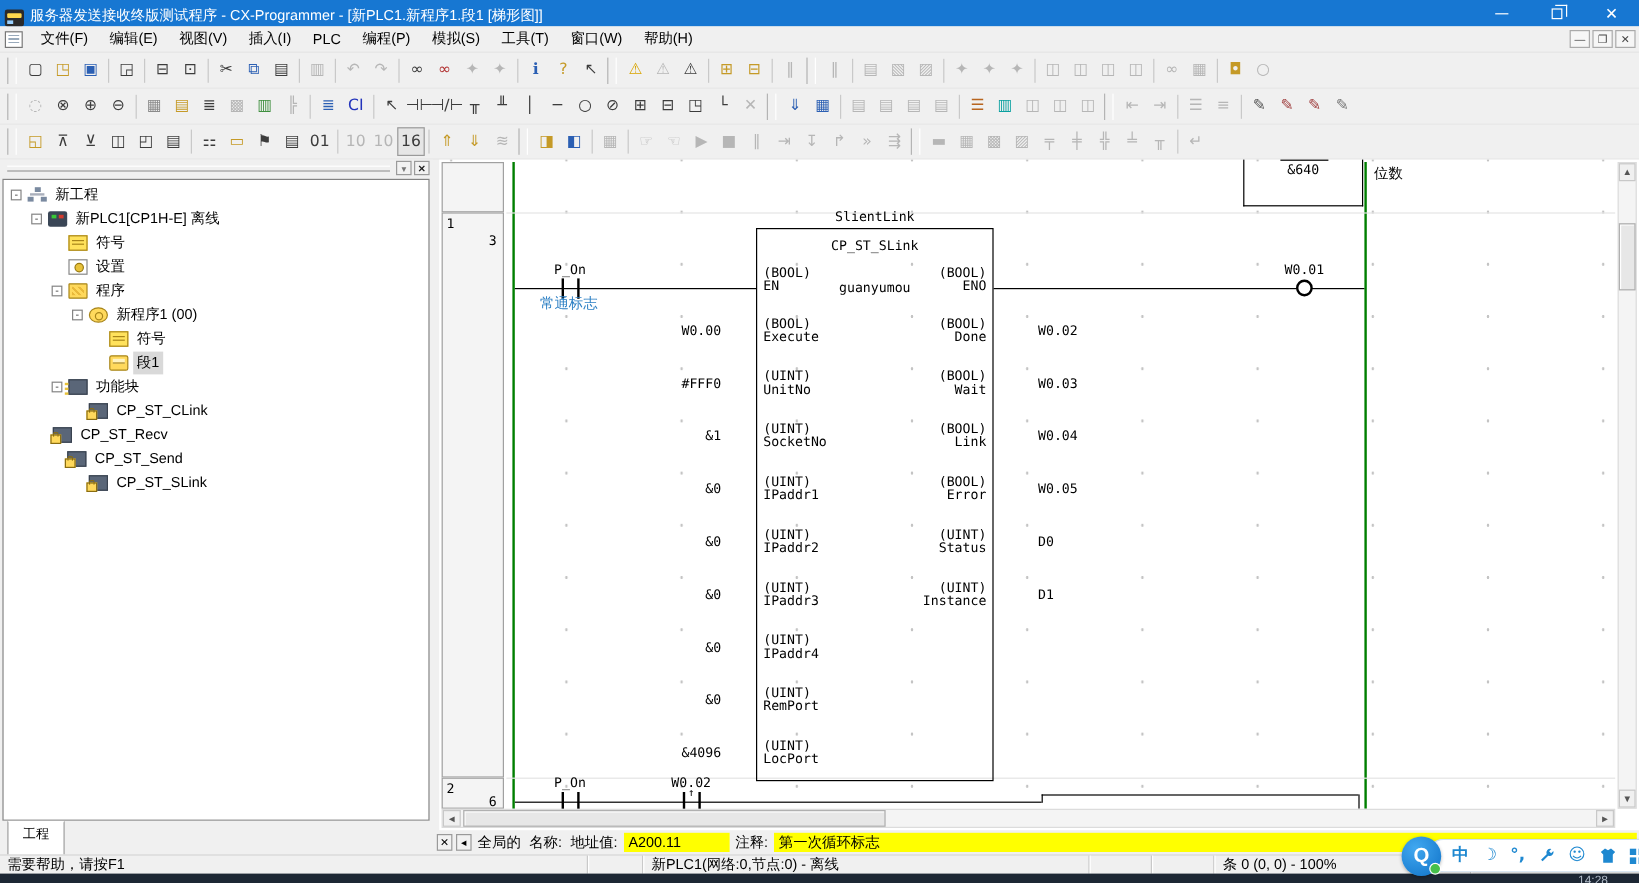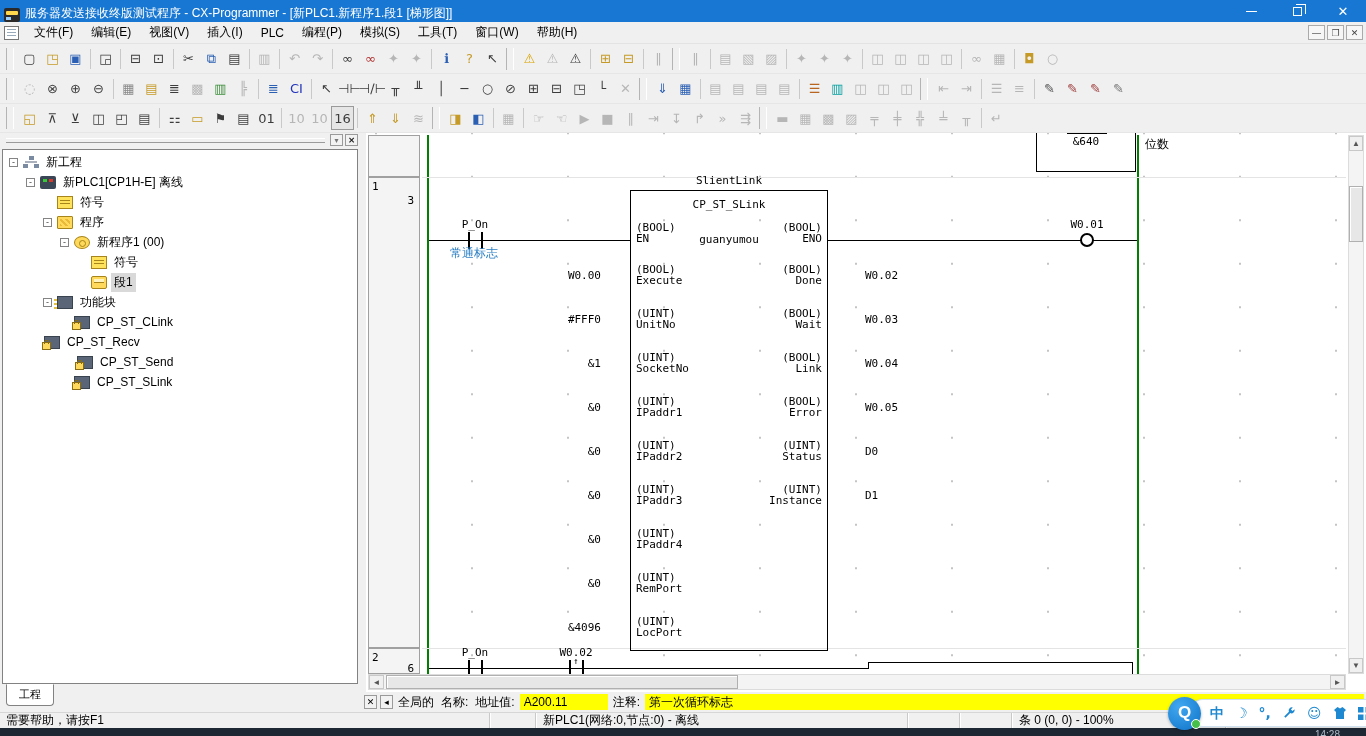--- a/index.html
+++ b/index.html
@@ -45,21 +45,21 @@
   .pp-grip { flex:1; height:5px; border-top:1px solid #fff; border-bottom:1px solid #9a9a9a; margin:0 3px; }
   .pp-btn { width:13px; height:12px; border:1px solid #9a9a9a; background:#f2f2f2; display:flex; align-items:center; justify-content:center; font-size:8px; color:#777; margin-left:2px; }
   .pp-btn.x { color:#222; font-weight:bold; }
   .pp-tree { position:absolute; left:2px; top:16px; right:3px; bottom:21px; background:#fff; border:1px solid #828282; overflow:hidden; padding-top:2px; }
   .tree-row { height:20px; display:flex; align-items:center; white-space:nowrap; cursor:default; }
   .exp { width:9px; height:9px; flex:none; margin-right:4px; font-size:9px; line-height:7px; text-align:center; color:#444; visibility:hidden; }
   .exp.box { visibility:visible; border:1px solid #848484; background:#fff; }
   .tlabel { padding:1px 3px;text-align:right; }
   .tree-row.sel .tlabel { background:#d9d9d9; }
   .pp-tabs { position:absolute; left:2px; right:3px; bottom:0; height:21px; display:flex; align-items:flex-start; background:#f0f0f0; padding-left:4px; }
-  .pp-tab { padding:2px 12px 3px; font-size:11px; background:#fff; border:1px solid #828282; border-top:1px solid #fff; border-radius:0 0 4px 4px; }
+  .pp-tab { padding:2px 12px 16px; font-size:11px; background:#fff; border:1px solid #828282; border-top:1px solid #fff; border-radius:0 0 4px 4px; }
 
   
   .ti { width:16px; height:13px; display:inline-block; margin:0 4px 0 1px; position:relative; flex:none; }
   .ti-project { background:
       linear-gradient(#7a8aa0,#7a8aa0) 6px 0px, linear-gradient(#7a8aa0,#7a8aa0) 0px 8px,
       linear-gradient(#7a8aa0,#7a8aa0) 11px 8px, linear-gradient(#aab0bc,#aab0bc) 2px 5px;
       background-size:5px 4px,5px 4px,5px 4px,12px 2px; background-repeat:no-repeat; }
   .ti-plc { background:#3a4656; border-radius:2px; }
   .ti-plc::after { content:""; position:absolute; left:3px; top:3px; width:4px; height:3px; background:#37c837; box-shadow:6px 0 0 #d23a2e; }
   .ti-symbols { background:#ffe25c; border:1px solid #a8851a; }
@@ -694,20 +694,25 @@
           <span class="ti ti-plc"></span>
           <span class="tlabel">新PLC1[CP1H-E] 离线</span>
         </div>
 
         <div class="tree-row" style="padding-left: 40px;">
           <span class="exp"></span>
           <span class="ti ti-symbols"></span>
           <span class="tlabel">符号</span>
         </div>
 
+        <div class="tree-row" style="padding-left: 40px;">
+          <span class="exp"></span>
+          <span class="ti ti-settings"></span>
+          <span class="tlabel">设置</span>
+        </div>
 
 
         <div class="tree-row" style="padding-left: 40px;">
           <span class="exp box">-</span>
           <span class="ti ti-programs"></span>
           <span class="tlabel">程序</span>
         </div>
 
         <div class="tree-row" style="padding-left: 57px;">
           <span class="exp box">-</span>
@@ -739,21 +744,21 @@
           <span class="ti ti-fbitem"></span>
           <span class="tlabel">CP_ST_CLink</span>
         </div>
 
         <div class="tree-row" style="padding-left: 27px;">
           <span class="exp"></span>
           <span class="ti ti-fbitem"></span>
           <span class="tlabel">CP_ST_Recv</span>
         </div>
 
-        <div class="tree-row" style="padding-left: 60px;">
+        <div class="tree-row" style="padding-left: 39px;">
           <span class="exp"></span>
           <span class="ti ti-fbitem"></span>
           <span class="tlabel">CP_ST_Send</span>
         </div>
 
         <div class="tree-row" style="padding-left: 57px;">
           <span class="exp"></span>
           <span class="ti ti-fbitem"></span>
           <span class="tlabel">CP_ST_SLink</span>
         </div>

